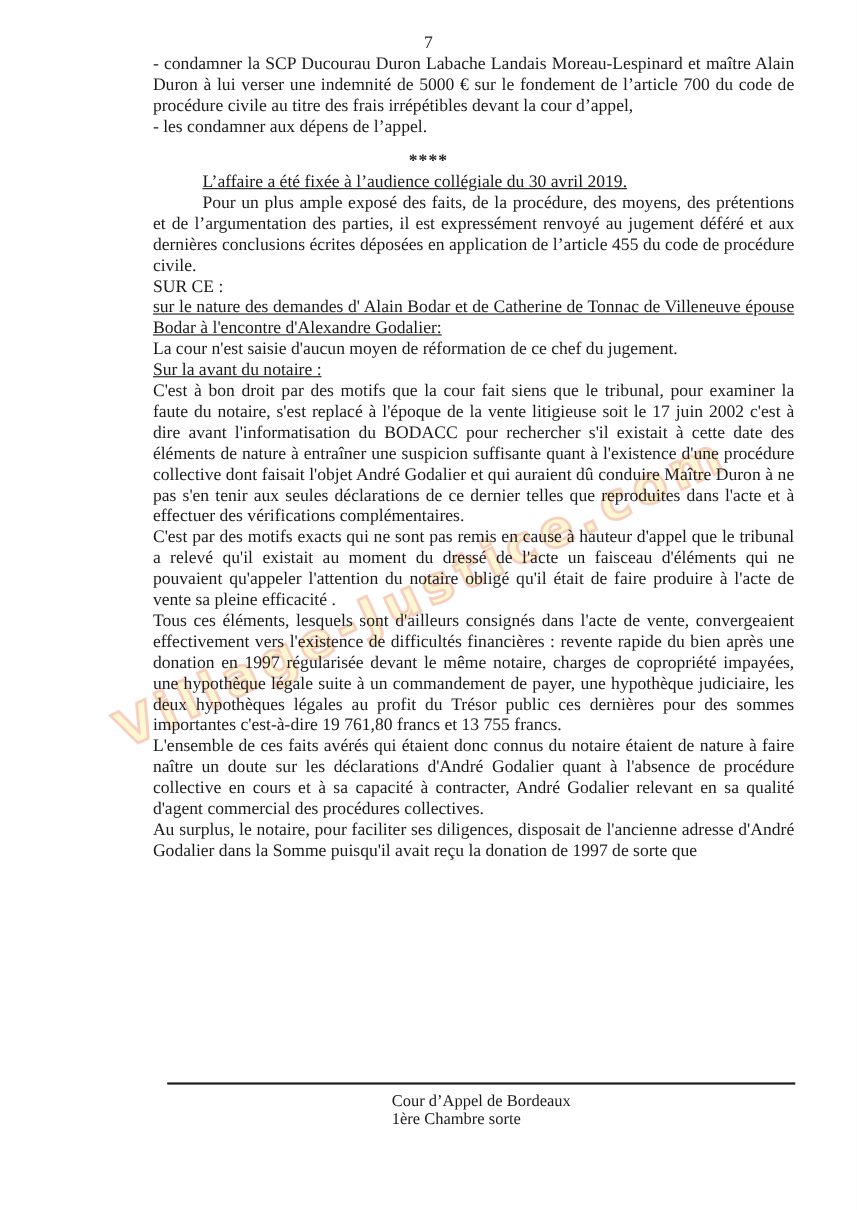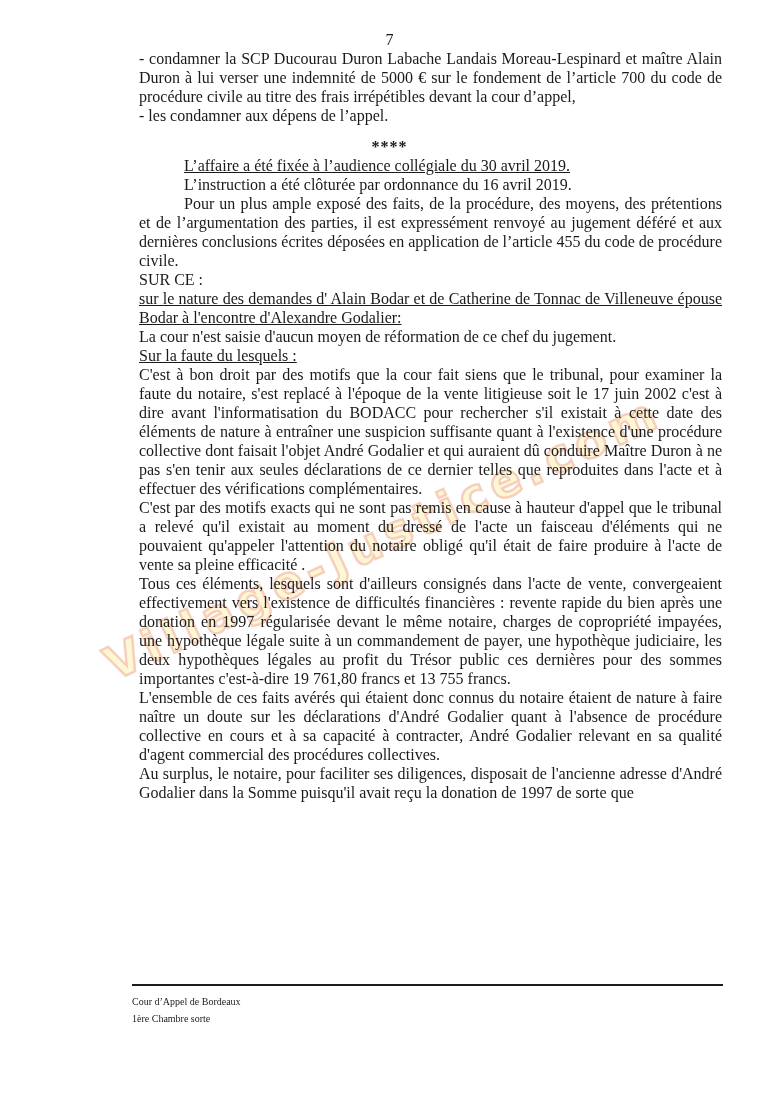--- a/index.html
+++ b/index.html
@@ -42,25 +42,25 @@
   .bold { font-weight:normal; }
   .underline { text-decoration:underline; }
   .stars { font-weight:bold; letter-spacing:1px; }
   .mt10 { margin-top:10px; }
   .mt12 { margin-top:12px; }
   .mt16 { margin-top:16px;text-decoration:underline; }
   .mt18 { margin-top:18px; }
   .mt22 { margin-top:22px; }
   .footer {
     position:absolute; z-index:1;
-    left:132px; right:56px; top:984px;
+    left:152px; right:56px; top:984px;
     border-top:2px solid #1c1c1c;
     padding-top:7px;
-    display:flex; justify-content:flex-start;
-    font-size:10px; line-height:17px;
+    display:flex; justify-content:center;
+    font-size:15px; line-height:17px;
   }
   .footer .col div { white-space:nowrap; }
 </style>
 </head>
 <body>
 
 <div class="page">
 
   <div class="watermark">Village-Justice.com</div>
 
@@ -68,31 +68,30 @@
 
     <div class="full-center page-number">7</div>
 
     <p class="mt12">- condamner  la  SCP  Ducourau Duron Labache Landais Moreau-Lespinard et maître Alain Duron à lui verser une indemnité de 5000 € sur le fondement de l’article 700 du code de procédure civile au titre des frais irrépétibles devant la cour  d’appel,</p>
     <p>- les condamner aux dépens de l’appel.</p>
 
     <div class="full-center stars mt12">****</div>
 
     <p class="indent mt16">L’affaire a été fixée à l’audience collégiale du 30 avril 2019.</p>
 
-    <p class="indent mt12">L’instruction a été clôturée par ordonnance du 16 avril 2019.</p>
 
     <p class="indent mt12">Pour un plus ample exposé des faits, de la procédure, des moyens, des prétentions et de l’argumentation des parties, il est expressément renvoyé au jugement déféré et aux dernières conclusions écrites déposées en application de l’article 455 du code de procédure civile.</p>
 
     <p class="bold mt22">SUR CE :</p>
 
     <p class="underline mt18">sur le nature des demandes  d' Alain Bodar et de Catherine de Tonnac de Villeneuve épouse Bodar à l'encontre d'Alexandre  Godalier:</p>
 
     <p class="mt12">La cour n'est saisie d'aucun moyen de réformation de ce chef du jugement.</p>
 
-    <p class="underline mt12">Sur la faute du lesquels :</p>
+    <p class="underline mt12">Sur la avant du notaire :</p>
     <p>C'est à bon droit par des motifs que la cour fait siens que le tribunal, pour examiner la faute du notaire, s'est replacé à l'époque de la vente litigieuse soit le 17 juin 2002 c'est à dire  avant l'informatisation du BODACC pour rechercher s'il existait à cette date des éléments de nature à entraîner une suspicion suffisante quant à l'existence d'une procédure collective dont faisait l'objet André Godalier et qui auraient dû conduire Maître Duron à ne pas s'en tenir aux seules déclarations de ce dernier telles  que reproduites dans l'acte et à effectuer des vérifications complémentaires.</p>
 
     <p class="mt10">C'est par des motifs exacts qui ne sont pas remis en cause à hauteur d'appel que le tribunal a relevé qu'il existait au moment du dressé de l'acte un faisceau d'éléments qui ne pouvaient qu'appeler l'attention du notaire obligé qu'il était  de faire produire à l'acte de vente sa pleine efficacité .</p>
 
     <p class="mt10">Tous ces éléments, lesquels sont d'ailleurs consignés dans l'acte de vente, convergeaient effectivement vers l'existence de difficultés financières : revente rapide du bien après une donation en 1997 régularisée devant le même notaire, charges de copropriété impayées, une hypothèque légale suite à un commandement de payer, une hypothèque judiciaire, les deux hypothèques légales au profit du Trésor public ces dernières pour des sommes importantes c'est-à-dire 19 761,80 francs et 13 755 francs.</p>
 
     <p class="mt10">L'ensemble de ces faits avérés  qui étaient donc connus du notaire étaient de nature à faire naître un doute sur les déclarations d'André Godalier quant à l'absence de procédure collective en cours et à sa capacité à contracter, André Godalier relevant en sa qualité d'agent commercial des procédures collectives.</p>
 
     <p class="mt10">Au surplus, le notaire, pour faciliter ses diligences, disposait de l'ancienne adresse d'André Godalier dans la Somme puisqu'il avait reçu la donation de 1997 de sorte que</p>
 

